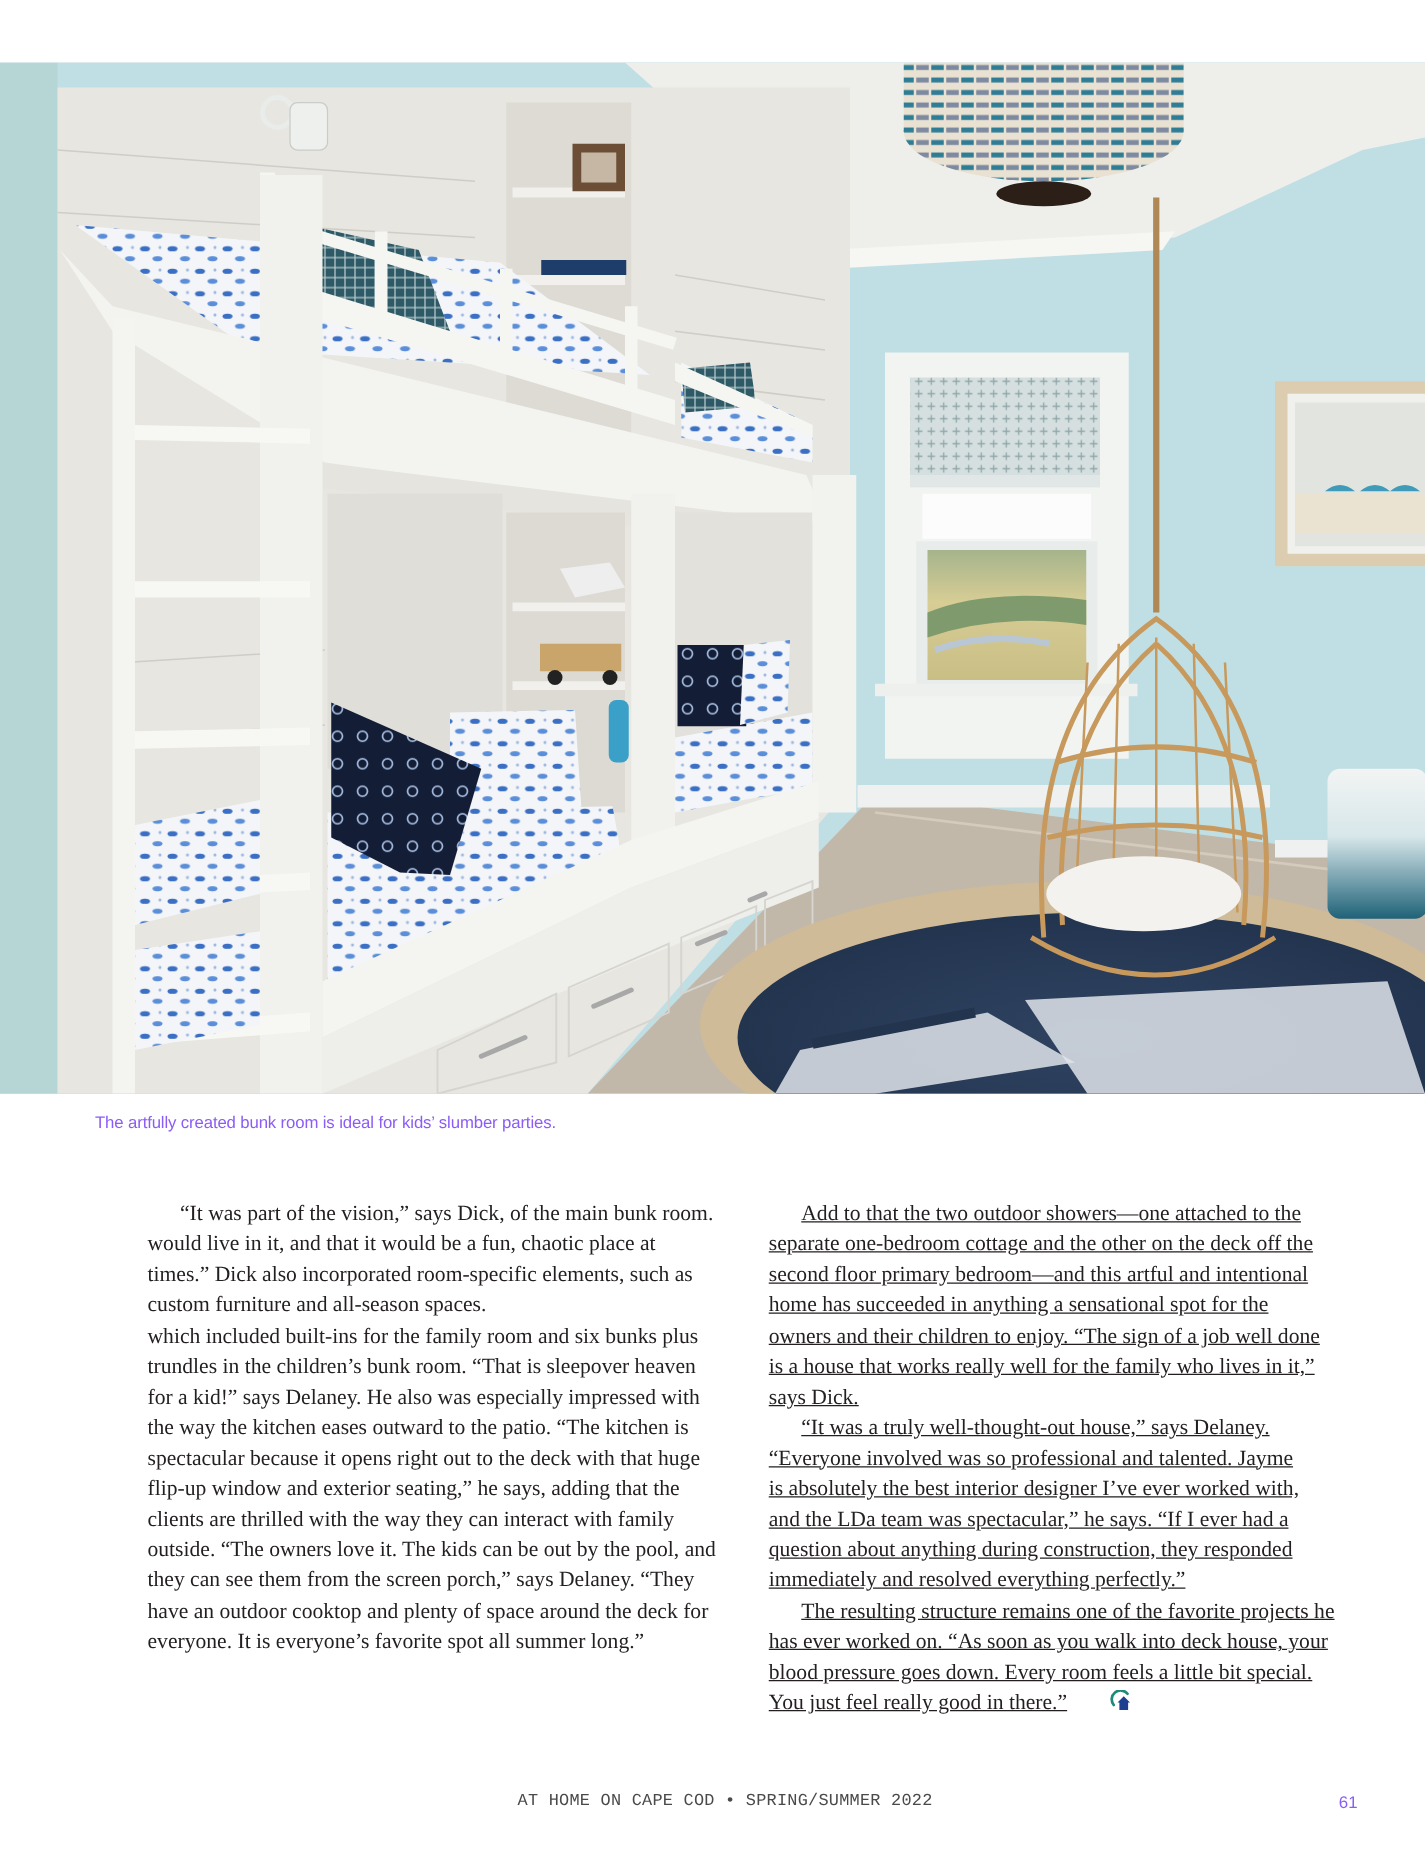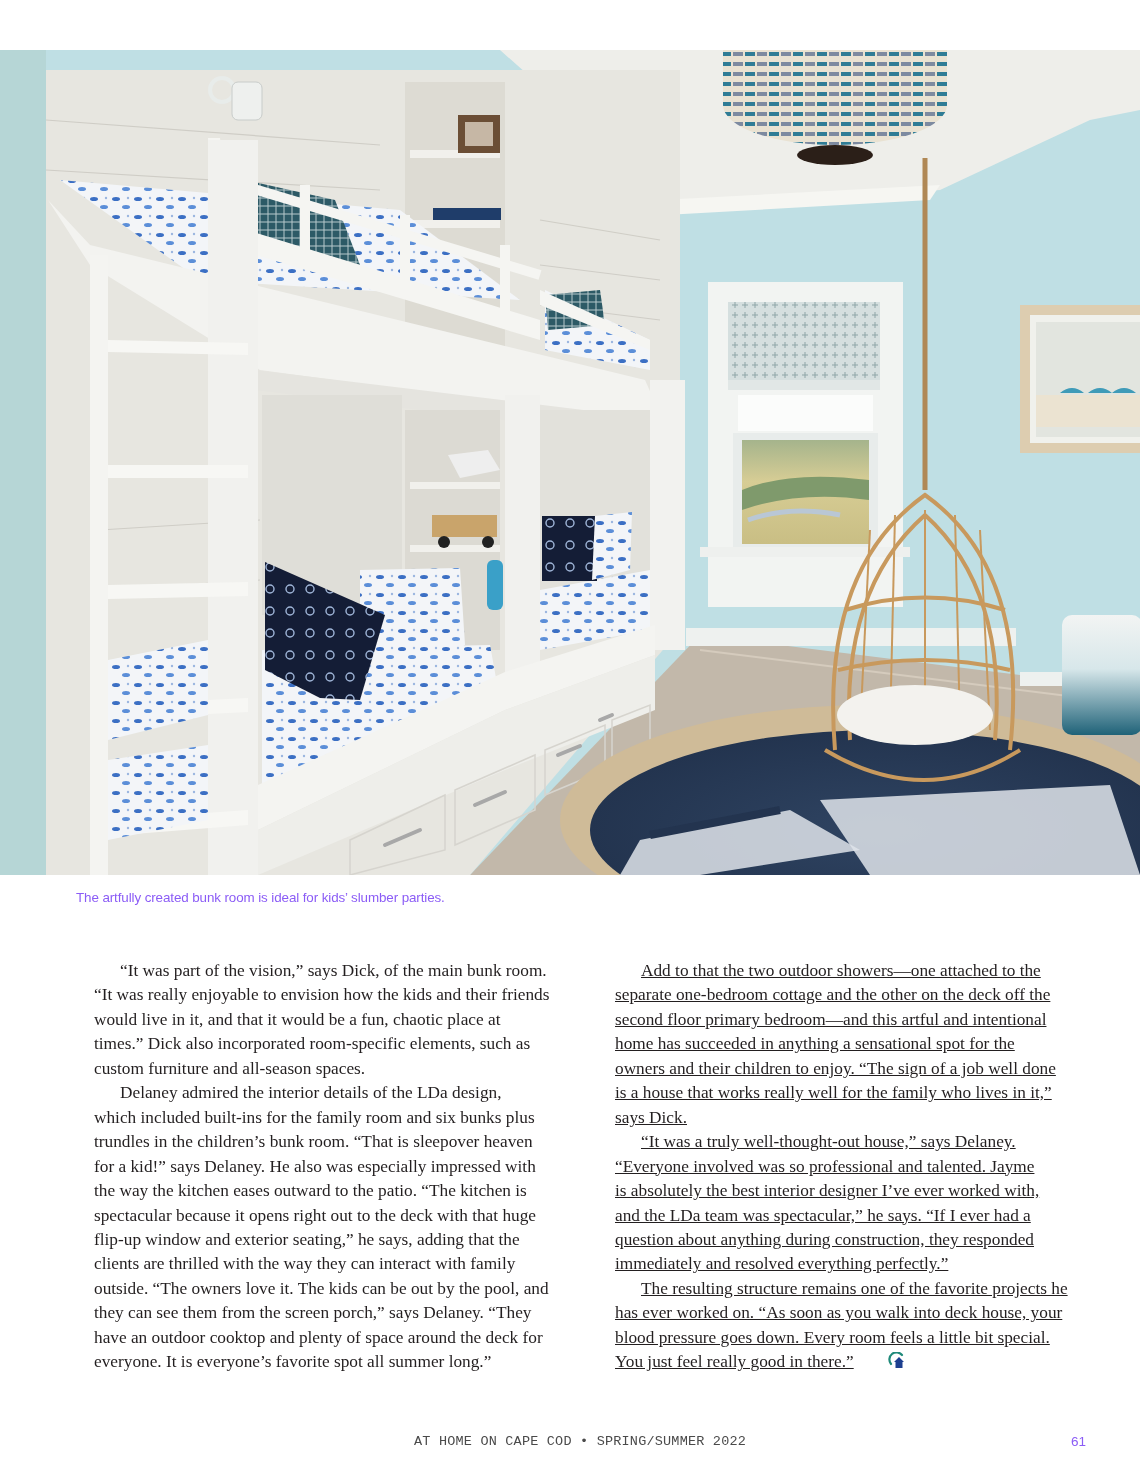--- a/index.html
+++ b/index.html
@@ -1,21 +1,21 @@
 <!DOCTYPE html>
 <html><head>
 <meta charset="utf-8">
 <style>
   html, body { margin: 0; padding: 0; background: #ffffff; }
   body { width: 1140px; height: 1481px; position: relative; overflow: hidden; }
   .photo { position: absolute; left: 0; top: 50px; width: 1140px; height: 825px; overflow: hidden; background: #c9dde0; }
   .photo svg { display: block; }
   .caption { position: absolute; left: 76px; top: 890px; font-family: "Liberation Sans", "DejaVu Sans", sans-serif; font-size: 13.4px; color: #8b5cf6; letter-spacing: -0.1px; }
   .col { position: absolute; top: 959px; width: 482px; font-family: "Liberation Serif", "DejaVu Serif", serif; font-size: 17.3px; line-height: 24.45px; color: #231f20; }
-  .col.left { left: 68px; }
+  .col.left { left: 92px; }
   .col.right { left: 589px; width: 482px; text-decoration: underline; }
   .col p { margin: 0; text-indent: 26px; text-align: left; }
   .line { display: block; white-space: nowrap; }
   .endmark { display: inline-block; width: 18px; height: 18px; vertical-align: -3px; margin-left: 8px; }
   .footer { position: absolute; top: 1434px; left: 0; width: 1140px; font-family: "Liberation Sans", "DejaVu Sans", sans-serif; font-size: 13.5px; color: #4a4a4a; }
   .footer .pub { position: absolute; left: 414px; letter-spacing: 0.2px; font-family: Liberation Mono, monospace; }
   .footer .folio { position: absolute; left: 1071px; color: #8b5cf6; }
 </style>
 </head>
 <body>
@@ -211,27 +211,25 @@
 
     <rect x="1062" y="565" width="80" height="120" rx="10" fill="url(#stool)"></rect>
   </svg>
 </div>
 
 <div class="caption">The artfully created bunk room is ideal for kids’ slumber parties.</div>
 
 <div class="col left">
   <p>
     <span class="line" style="padding-left:26px">“It was part of the vision,” says Dick, of the main bunk room.</span>
-    <span class="line">“It was really enjoyable to envision how the kids and their friends</span>
     <span class="line">would live in it, and that it would be a fun, chaotic place at</span>
     <span class="line">times.” Dick also incorporated room-specific elements, such as</span>
     <span class="line">custom furniture and all-season spaces.</span>
   </p>
   <p>
-    <span class="line" style="padding-left:26px">Delaney admired the interior details of the LDa design,</span>
     <span class="line">which included built-ins for the family room and six bunks plus</span>
     <span class="line">trundles in the children’s bunk room. “That is sleepover heaven</span>
     <span class="line">for a kid!” says Delaney. He also was especially impressed with</span>
     <span class="line">the way the kitchen eases outward to the patio. “The kitchen is</span>
     <span class="line">spectacular because it opens right out to the deck with that huge</span>
     <span class="line">flip-up window and exterior seating,” he says, adding that the</span>
     <span class="line">clients are thrilled with the way they can interact with family</span>
     <span class="line">outside. “The owners love it. The kids can be out by the pool, and</span>
     <span class="line">they can see them from the screen porch,” says Delaney. “They</span>
     <span class="line">have an outdoor cooktop and plenty of space around the deck for</span>

